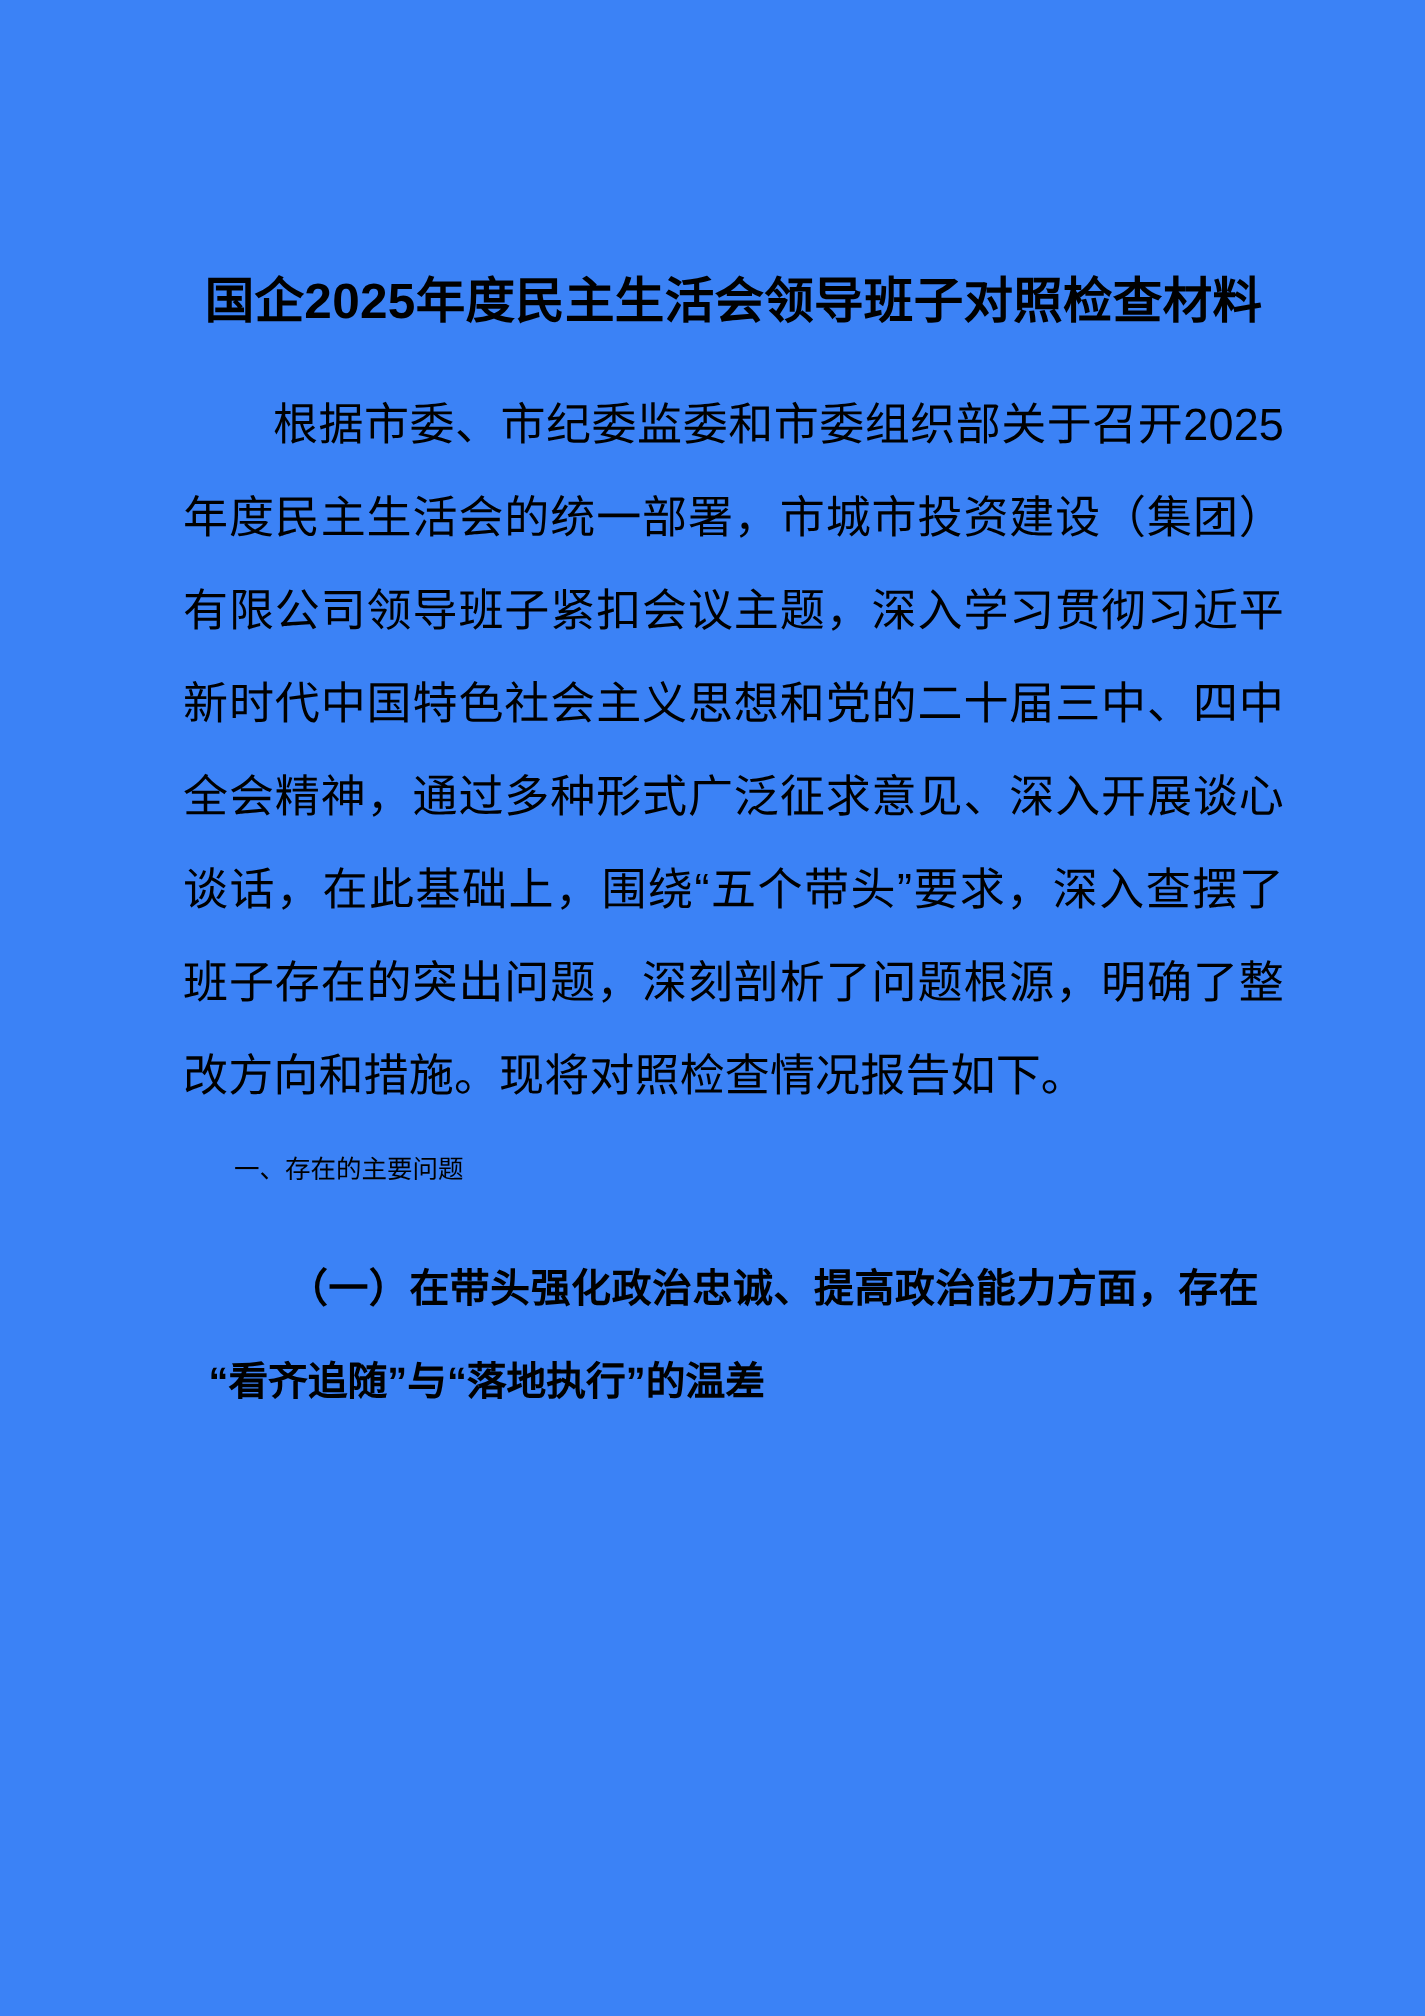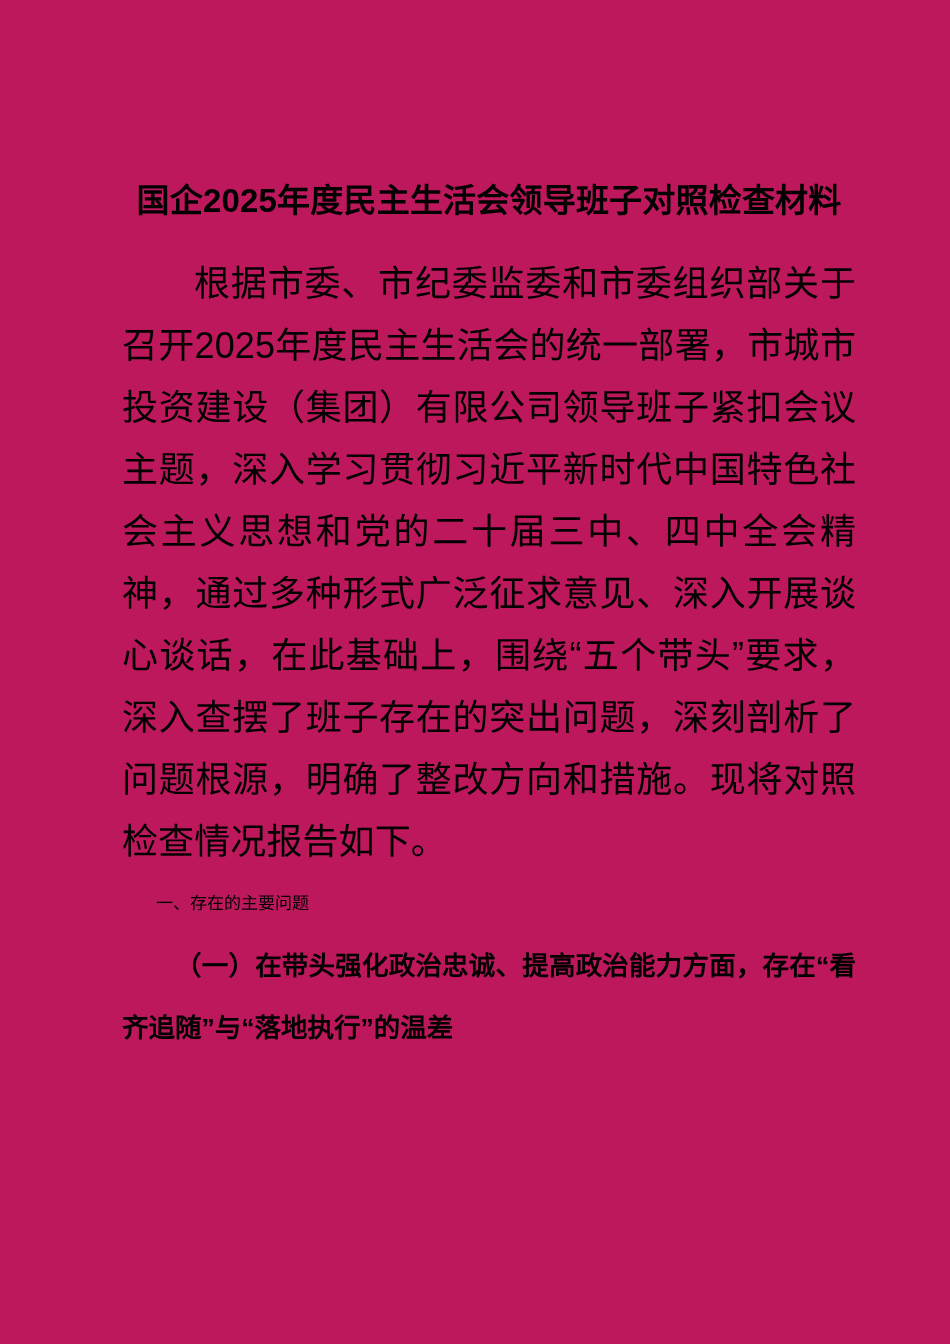--- a/index.html
+++ b/index.html
@@ -13,21 +13,21 @@
     font-family: "Liberation Sans", "DejaVu Sans", sans-serif;
     color: #000000;
     -webkit-font-smoothing: antialiased;
   }
 
   .page {
     position: relative;
     width: 950px;
     height: 1344px;
     margin: 0 auto;
-    background: #be185d;
+    background: #3b82f6;
     overflow: hidden;
     box-sizing: border-box;
   }
 
   .page-body {
     position: absolute;
     left: 122px;
     top: 0;
     width: 734px;
   }
@@ -39,21 +39,21 @@
     font-size: 33px;
     line-height: 50px;
     font-weight: bold;
     text-align: center;
     letter-spacing: 0.2px;
     word-break: break-all;
   }
 
   .para {
     margin: 0;
-    font-size: 36px;
+    font-size: 30px;
     line-height: 62px;
     text-align: justify;
     text-justify: inter-ideograph;
     text-indent: 2em;
     word-break: break-all;
     letter-spacing: 0.1px;
   }
 
   .para.first-para {
     margin-top: 27px;
@@ -62,21 +62,21 @@
   .heading-num {
     margin: 0;
     font-size: 17px;
     line-height: 62px;
     text-indent: 2em;
     font-weight: normal;
     word-break: break-all;
   }
 
   .heading-sub {
-    margin: 0;
+    margin: 17px;
     font-size: 26.5px;
     line-height: 62px;
     text-indent: 2em;
     font-weight: bold;
     text-align: justify;
     text-justify: inter-ideograph;
     word-break: break-all;
   }
 </style>
 </head>

